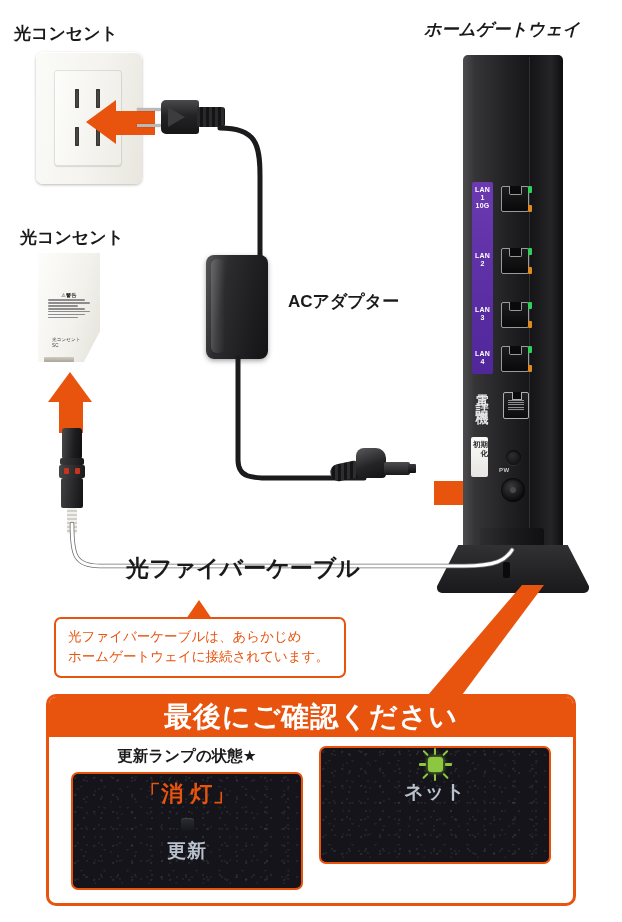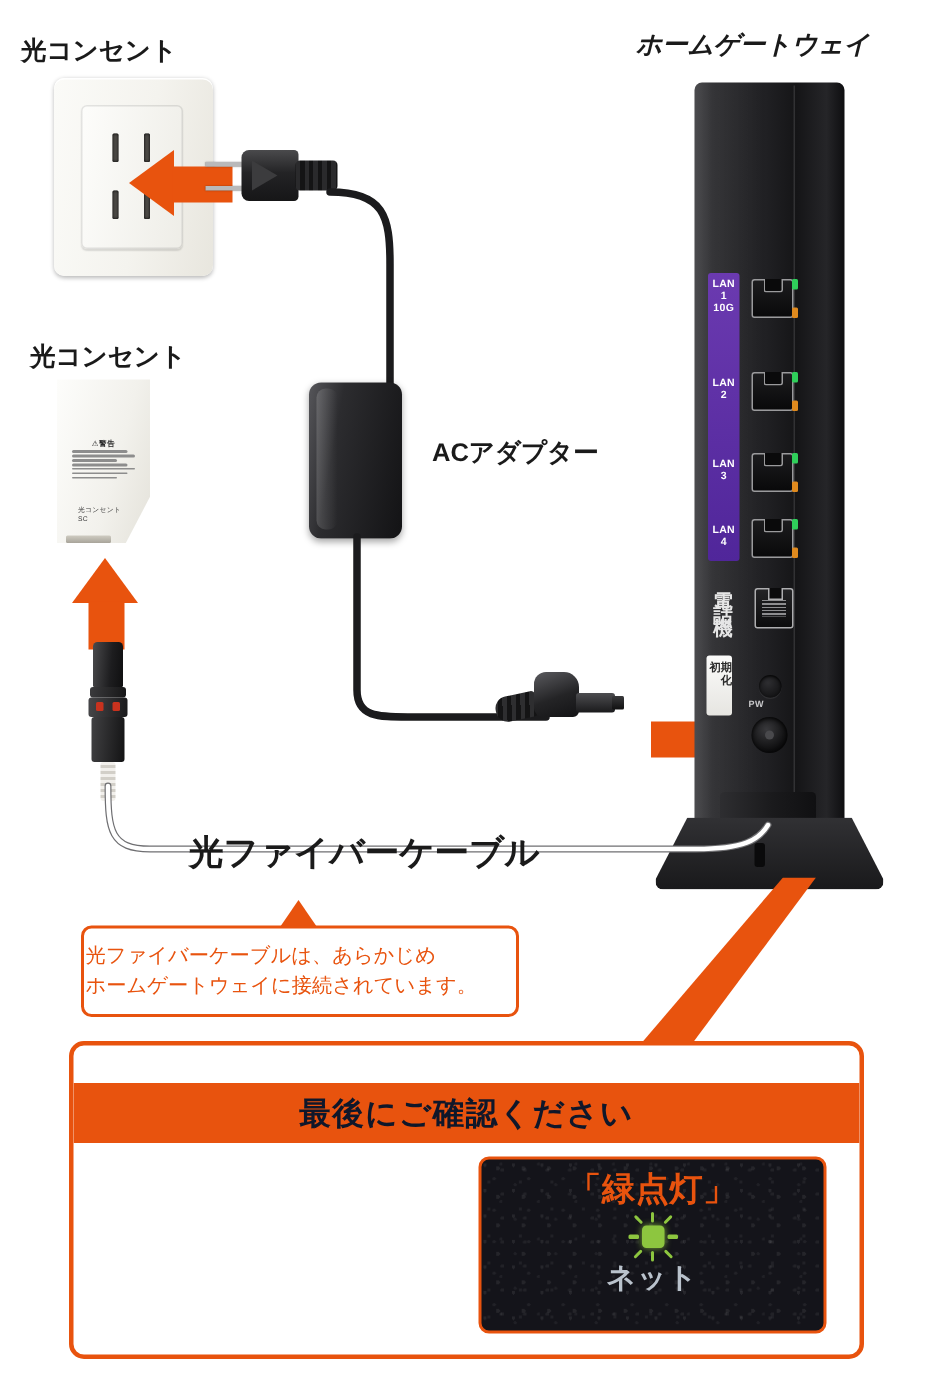--- a/index.html
+++ b/index.html
@@ -161,36 +161,36 @@
     border-top:22px solid transparent;border-bottom:22px solid transparent;}
   .arrow-shaft-h{height:24px;background:#e8530e;}
   .arrow-up{width:0;height:0;border-bottom:30px solid #e8530e;
     border-left:22px solid transparent;border-right:22px solid transparent;}
   .arrow-shaft-v{width:24px;background:#e8530e;}
 
   
   #callout{
     left:54px;top:617px;width:292px;
     background:#fff;border:2px solid #e8530e;border-radius:7px;
-    padding:8px 1px;box-sizing:border-box;
+    padding:8px 12px;box-sizing:border-box;
     color:#e8530e;font-size:13.5px;line-height:1.5;font-weight:400;
   }
   #callout-tip{left:186px;top:600px;width:0;height:0;
     border-bottom:19px solid #e8530e;border-left:13px solid transparent;border-right:13px solid transparent;}
 
   
   #wedge{left:428px;top:585px;width:160px;height:110px;}
   #panel{
     left:46px;top:694px;width:530px;height:212px;
     border:3px solid #e8530e;border-radius:10px;background:#fff;box-sizing:border-box;
     overflow:hidden;
   }
   #panel-head{
     height:40px;background:#e8530e;display:flex;align-items:center;justify-content:center;
-    color:#0f172a;font-size:21px;font-weight:700;letter-spacing:1px;margin-top:25px;
+    color:#ffffff;font-size:28px;font-weight:700;letter-spacing:1px;
   }
   #panel-cols{display:flex;justify-content:space-around;padding:9px 14px 0;box-sizing:border-box;}
   .lampcol{width:232px;}
   .lamphead{text-align:center;font-size:15.5px;font-weight:700;color:#1a1a1a;margin-bottom:5px;}
   .lampbox{
     height:118px;border:2.5px solid #e8530e;border-radius:7px;box-sizing:border-box;
     background:#14141a;
     background-image:
       radial-gradient(circle at 12% 22%,rgba(255,255,255,.075) 0 1.2px,transparent 1.3px),
       radial-gradient(circle at 37% 61%,rgba(255,255,255,.06) 0 1.1px,transparent 1.2px),
@@ -369,25 +369,30 @@
 
 <svg class="abs" id="wedge" viewBox="0 0 160 110" preserveAspectRatio="none">
   <polygon points="94,0 116,0 34,110 0,110" fill="#e8530e"></polygon>
 </svg>
 
 <div class="abs" id="panel">
   <div id="panel-head">最後にご確認ください</div>
   <div id="panel-cols">
 
     <div class="lampcol">
+      <div class="lamphead">更新ランプの状態★</div>
+      <div class="lampbox">
+        <div class="lampstate">「消 灯」</div>
+        <div class="lamp-off"></div>
+        <div class="lampname">更新</div>
+      </div>
     </div>
 
     <div class="lampcol">
       <div class="lampbox">
-        <div class="lampstate">「緑点灯」</div>
         <div class="lamp-on">
           <span class="ray" style="left:6px;top:-9px;width:2.6px;height:7px;"></span>
           <span class="ray" style="left:6px;bottom:-9px;width:2.6px;height:7px;"></span>
           <span class="ray" style="top:6px;left:-9px;width:7px;height:2.6px;"></span>
           <span class="ray" style="top:6px;right:-9px;width:7px;height:2.6px;"></span>
           <span class="ray" style="left:-6px;top:-5px;width:7px;height:2.4px;transform:rotate(45deg);"></span>
           <span class="ray" style="right:-6px;top:-5px;width:7px;height:2.4px;transform:rotate(-45deg);"></span>
           <span class="ray" style="left:-6px;bottom:-5px;width:7px;height:2.4px;transform:rotate(-45deg);"></span>
           <span class="ray" style="right:-6px;bottom:-5px;width:7px;height:2.4px;transform:rotate(45deg);"></span>
         </div>

